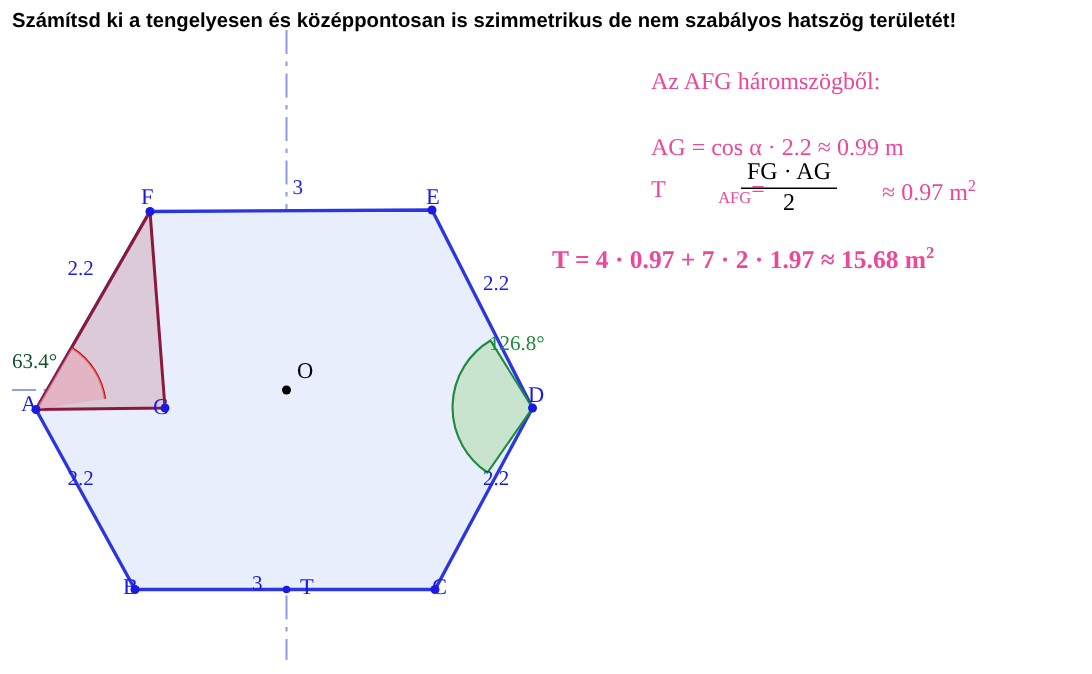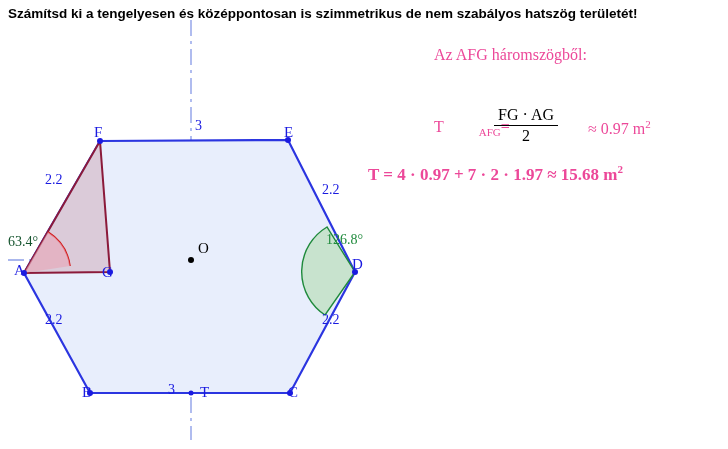--- a/index.html
+++ b/index.html
@@ -130,23 +130,24 @@
   <div class="lbl vertex" style="left:200px; top:384px;">T</div>
 
   <div class="lbl side" style="left:45px; top:172px;">2.2</div>
   <div class="lbl side" style="left:45px; top:312px;">2.2</div>
   <div class="lbl side" style="left:322px; top:182px;">2.2</div>
   <div class="lbl side" style="left:322px; top:312px;">2.2</div>
   <div class="lbl side" style="left:195px; top:118px;">3</div>
   <div class="lbl side" style="left:168px; top:382px;">3</div>
 
   <div class="lbl angle-red" style="left:8px; top:234px;">63.4°</div>
-  <div class="lbl angle-green" style="left:326px; top:232px;">126.8°</div>
+  <div class="lbl angle-green" style="left:326px; top:222px;">126.8°</div>
 
   <div class="math" id="m-head">Az  AFG  háromszögből:</div>
+  <div class="math" id="m-ag">AG = cos α · 2.2 ≈ 0.99 m</div>
 
   <div class="math" id="m-t-left">
     <span>T</span><span id="m-t-sub">AFG</span><span>=</span>
   </div>
 
   <div id="m-frac">
     <div class="num">FG · AG</div>
     <div class="bar"></div>
     <div class="den">2</div>
   </div>

